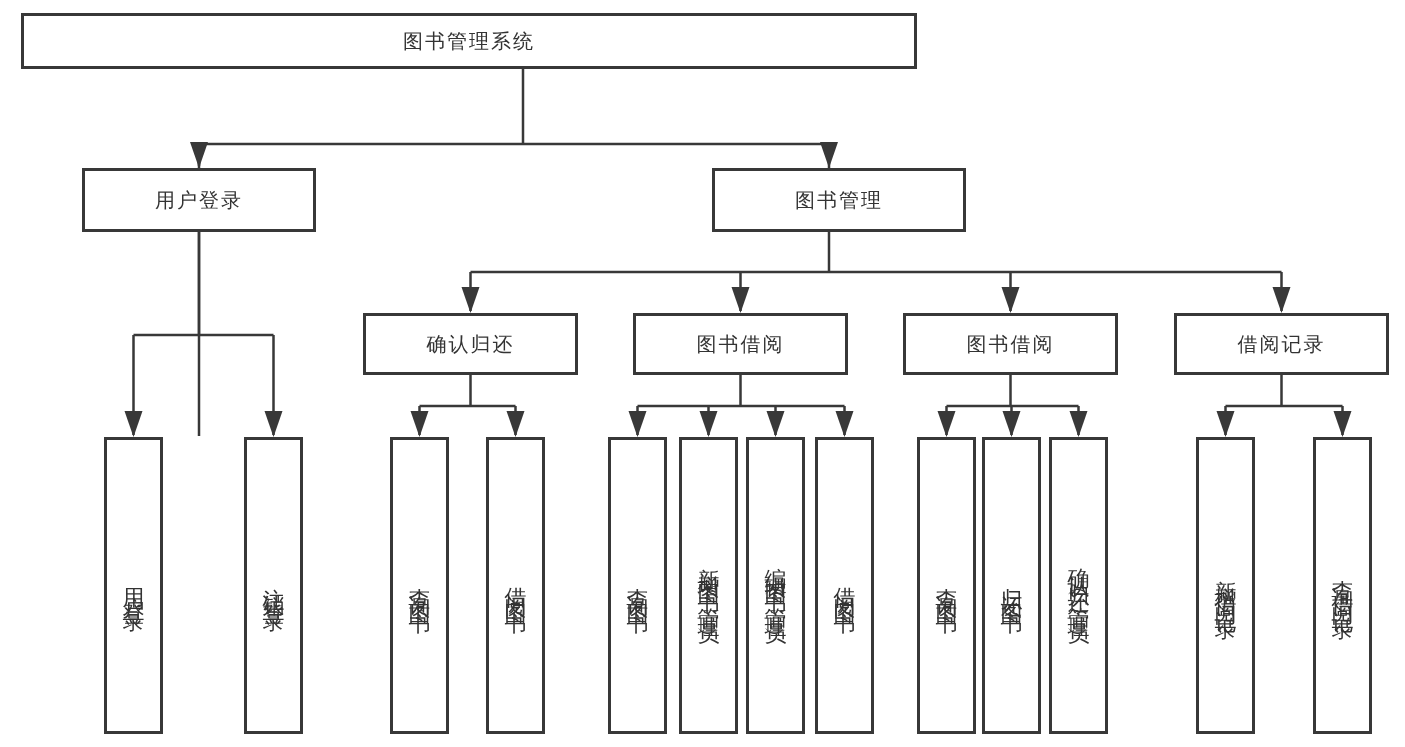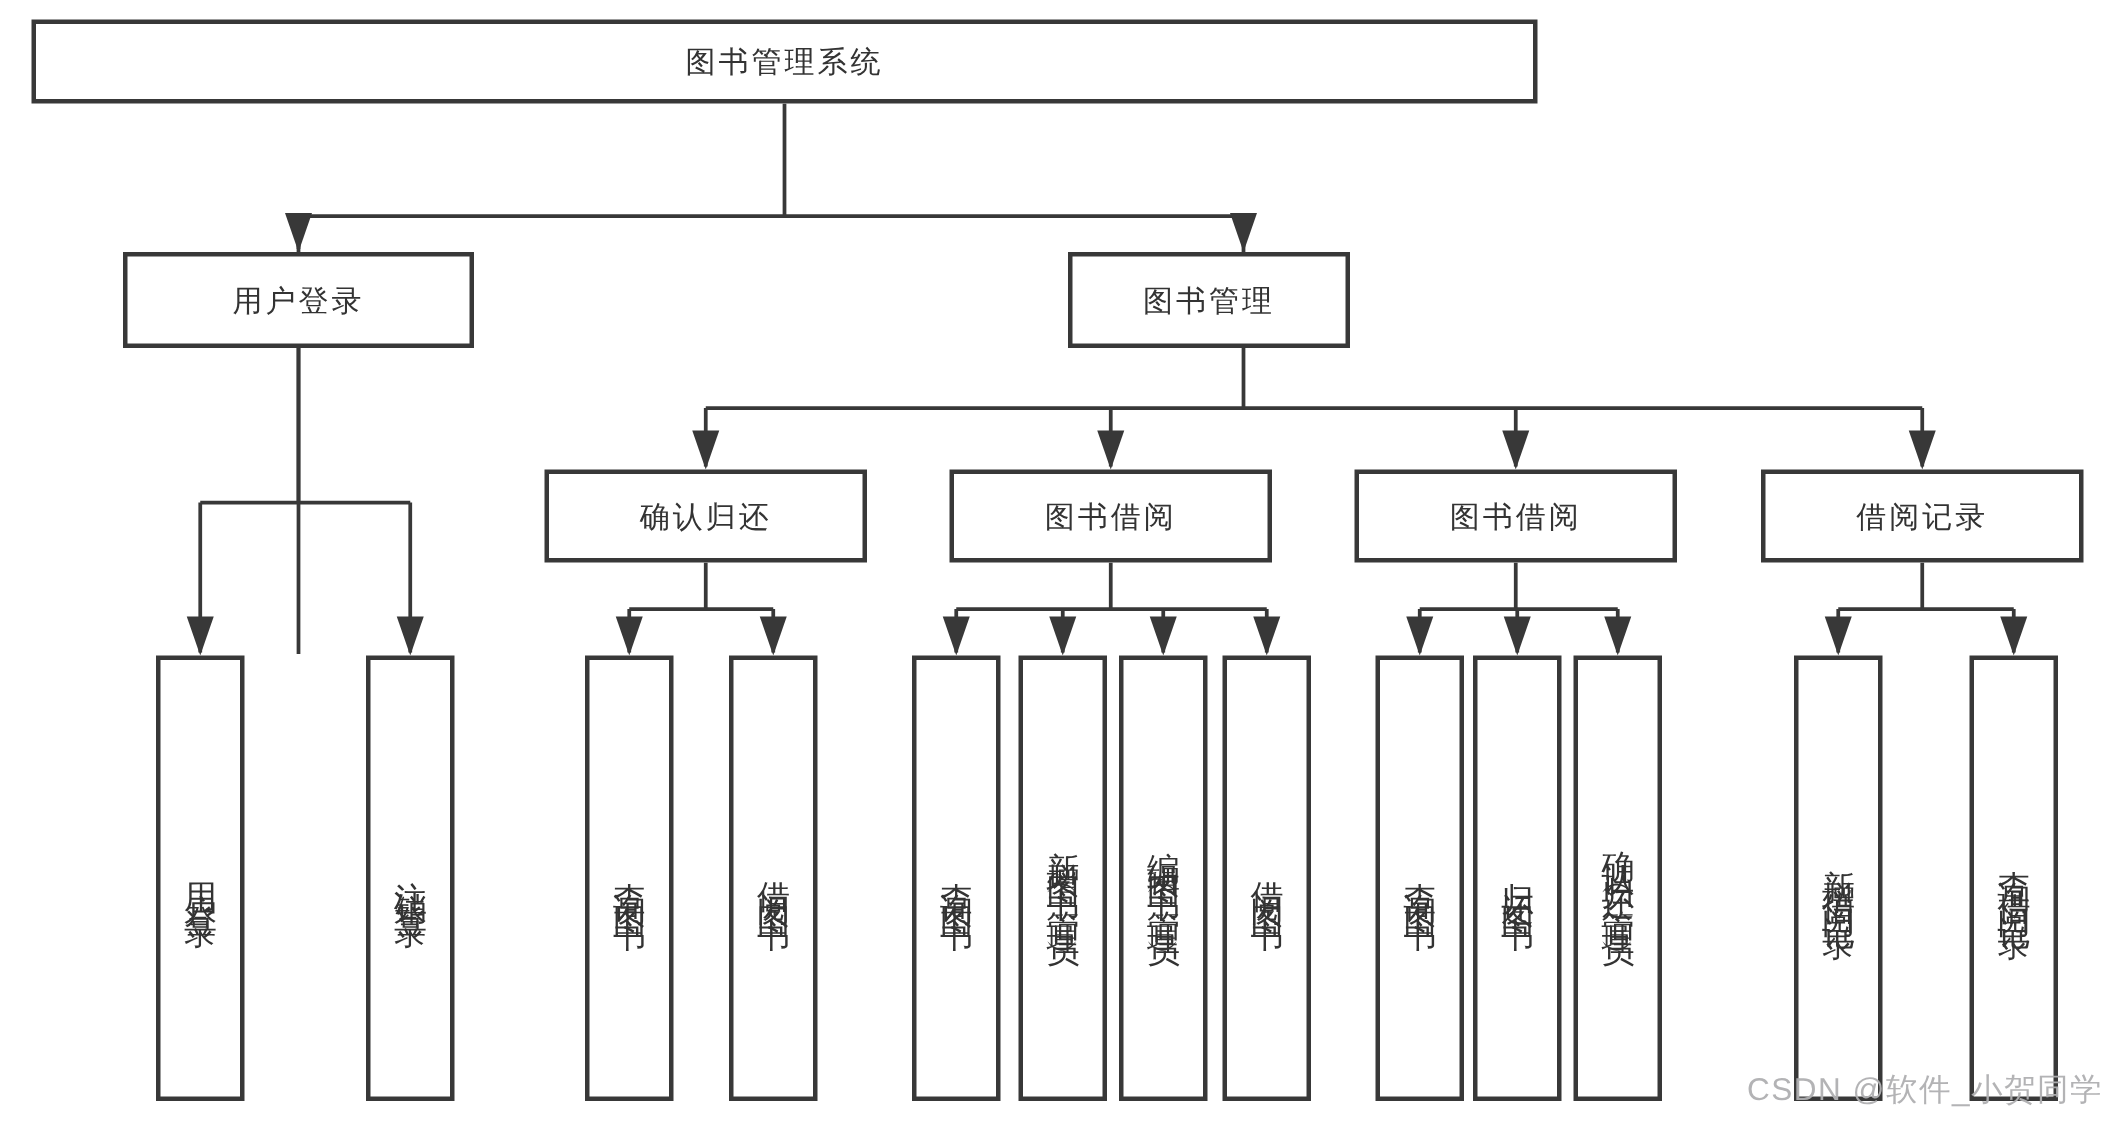--- a/index.html
+++ b/index.html
@@ -99,28 +99,28 @@
       <use href="#ah" x="775.5" y="437"></use>
       <use href="#ah" x="844.5" y="437"></use>
       <use href="#ah" x="946.5" y="437"></use>
       <use href="#ah" x="1011.5" y="437"></use>
       <use href="#ah" x="1078.5" y="437"></use>
       <use href="#ah" x="1225.5" y="437"></use>
       <use href="#ah" x="1342.5" y="437"></use>
     </g>
   </svg>
 
-  <div class="box hbox" style="left:21px;top:13px;width:1004px;height:56px;">
+  <div class="box hbox" style="left:21px;top:13px;width:896px;height:56px;">
     <span>图书管理系统</span>
   </div>
 
   <div class="box hbox" style="left:82px;top:168px;width:234px;height:64px;">
     <span>用户登录</span>
   </div>
-  <div class="box hbox" style="left:712px;top:168px;width:188px;height:64px;">
+  <div class="box hbox" style="left:712px;top:168px;width:254px;height:64px;">
     <span>图书管理</span>
   </div>
 
   <div class="box hbox" style="left:363px;top:313px;width:215px;height:62px;">
     <span>确认归还</span>
   </div>
   <div class="box hbox" style="left:633px;top:313px;width:215px;height:62px;">
     <span>图书借阅</span>
   </div>
   <div class="box hbox" style="left:903px;top:313px;width:215px;height:62px;">
@@ -167,15 +167,14 @@
     <span>确认归还（管理员）</span>
   </div>
 
   <div class="box vbox" style="left:1196px;top:437px;width:59px;height:297px;">
     <span>新增借阅记录</span>
   </div>
   <div class="box vbox" style="left:1313px;top:437px;width:59px;height:297px;">
     <span>查询借阅记录</span>
   </div>
 
-  <div class="watermark">CSDN @软件_小贺同学</div>
 
 </div>
 
 </body></html>

